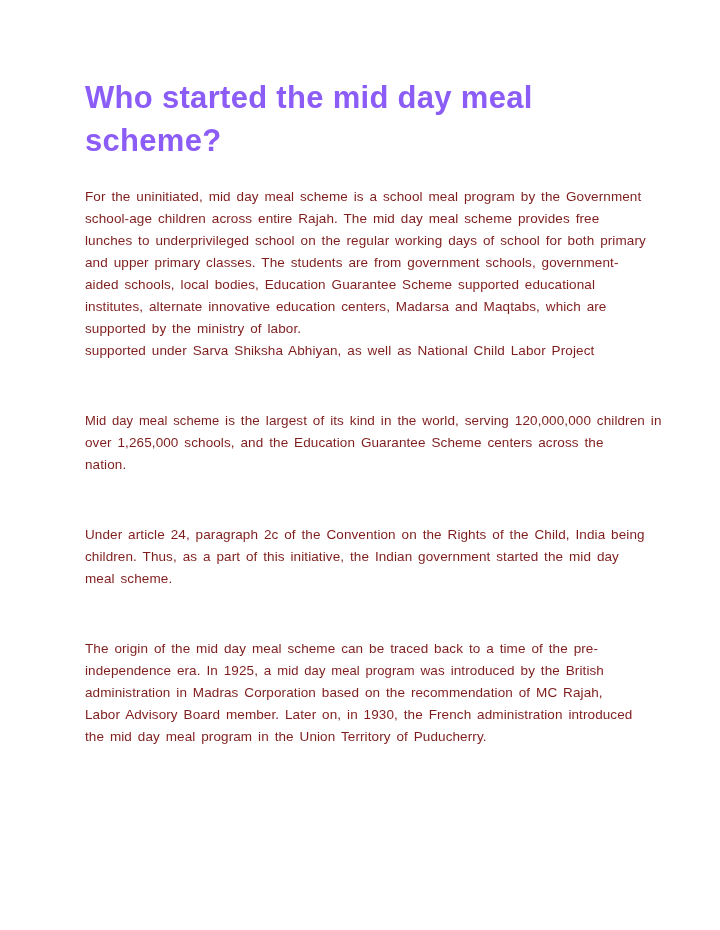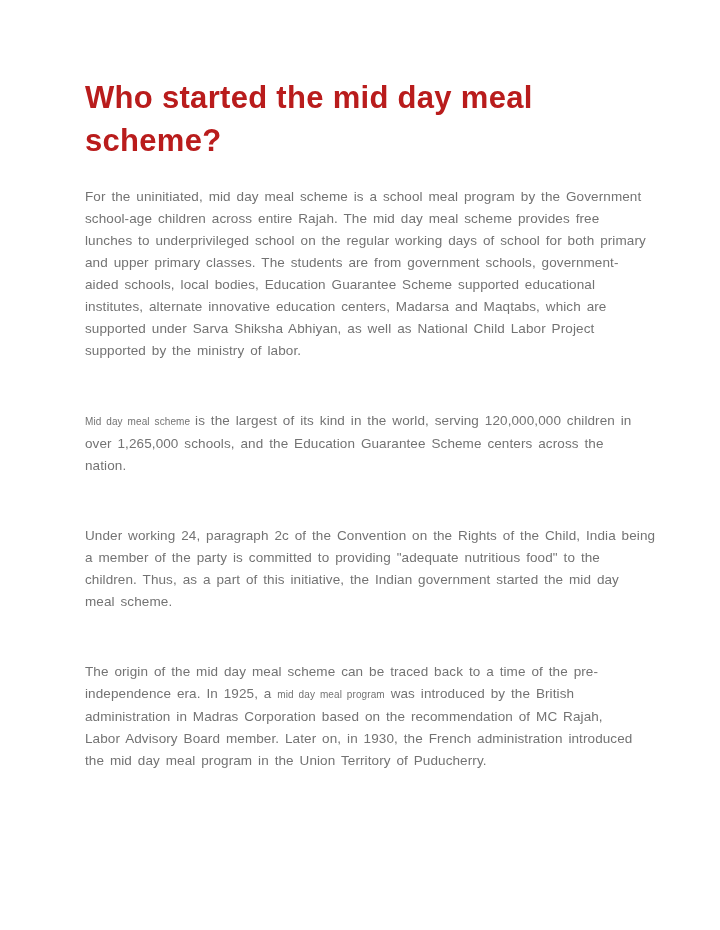--- a/index.html
+++ b/index.html
@@ -19,66 +19,65 @@
     inset: 0;
     background: #ffffff;
     padding: 76px 78px 0 85px;
     box-sizing: border-box;
   }
   h1.doc-title {
     margin: 0 0 24px 0;
     font-size: 31px;
     line-height: 43px;
     font-weight: bold;
-    color: #b91c1c;
+    color: #8b5cf6;
     letter-spacing: 0.3px;
   }
   .para {
     margin: 0 0 48px 0;
   }
   .line {
     font-size: 13.5px;
     line-height: 22px;
-    color: #737373;
+    color: #7f1d1d;
     letter-spacing: 0.1px;
     word-spacing: 2px;
     white-space: nowrap;
   }
   .line .small {
-    font-size: 10px;
+    font-size: 13px;
     letter-spacing: 0.1px;
   }
 </style>
 </head>
 <body>
 
 <div class="page">
   <h1 class="doc-title">
     <div>Who started the mid day meal</div>
     <div>scheme?</div>
   </h1>
   <div id="paragraphs">
       <div class="para">
         <div class="line"><span>For the uninitiated, mid day meal scheme is a school meal program by the Government</span></div>
         <div class="line"><span>school-age children across entire Rajah. The mid day meal scheme provides free</span></div>
         <div class="line"><span>lunches to underprivileged school on the regular working days of school for both primary</span></div>
         <div class="line"><span>and upper primary classes. The students are from government schools, government-</span></div>
         <div class="line"><span>aided schools, local bodies, Education Guarantee Scheme supported educational</span></div>
         <div class="line"><span>institutes, alternate innovative education centers, Madarsa and Maqtabs, which are</span></div>
+        <div class="line"><span>supported by the ministry of labor.</span></div>
         <div class="line"><span>supported under Sarva Shiksha Abhiyan, as well as National Child Labor Project</span></div>
-        <div class="line"><span>supported by the ministry of labor.</span></div>
       </div>
       <div class="para">
         <div class="line"><span class="small">Mid day meal scheme </span><span>is the largest of its kind in the world, serving 120,000,000 children in</span></div>
         <div class="line"><span>over 1,265,000 schools, and the Education Guarantee Scheme centers across the</span></div>
         <div class="line"><span>nation.</span></div>
       </div>
       <div class="para">
-        <div class="line"><span>Under working 24, paragraph 2c of the Convention on the Rights of the Child, India being</span></div>
-        <div class="line"><span>a member of the party is committed to providing "adequate nutritious food" to the</span></div>
+        <div class="line"><span>Under article 24, paragraph 2c of the Convention on the Rights of the Child, India being</span></div>
         <div class="line"><span>children. Thus, as a part of this initiative, the Indian government started the mid day</span></div>
         <div class="line"><span>meal scheme.</span></div>
       </div>
       <div class="para">
         <div class="line"><span>The origin of the mid day meal scheme can be traced back to a time of the pre-</span></div>
         <div class="line"><span>independence era. In 1925, a </span><span class="small">mid day meal program</span><span> was introduced by the British</span></div>
         <div class="line"><span>administration in Madras Corporation based on the recommendation of MC Rajah,</span></div>
         <div class="line"><span>Labor Advisory Board member. Later on, in 1930, the French administration introduced</span></div>
         <div class="line"><span>the mid day meal program in the Union Territory of Puducherry.</span></div>
       </div>

